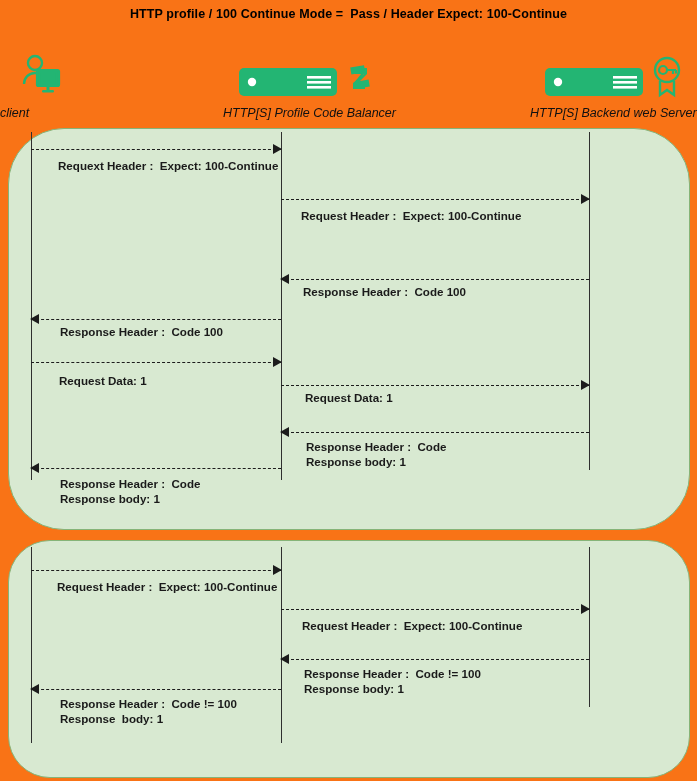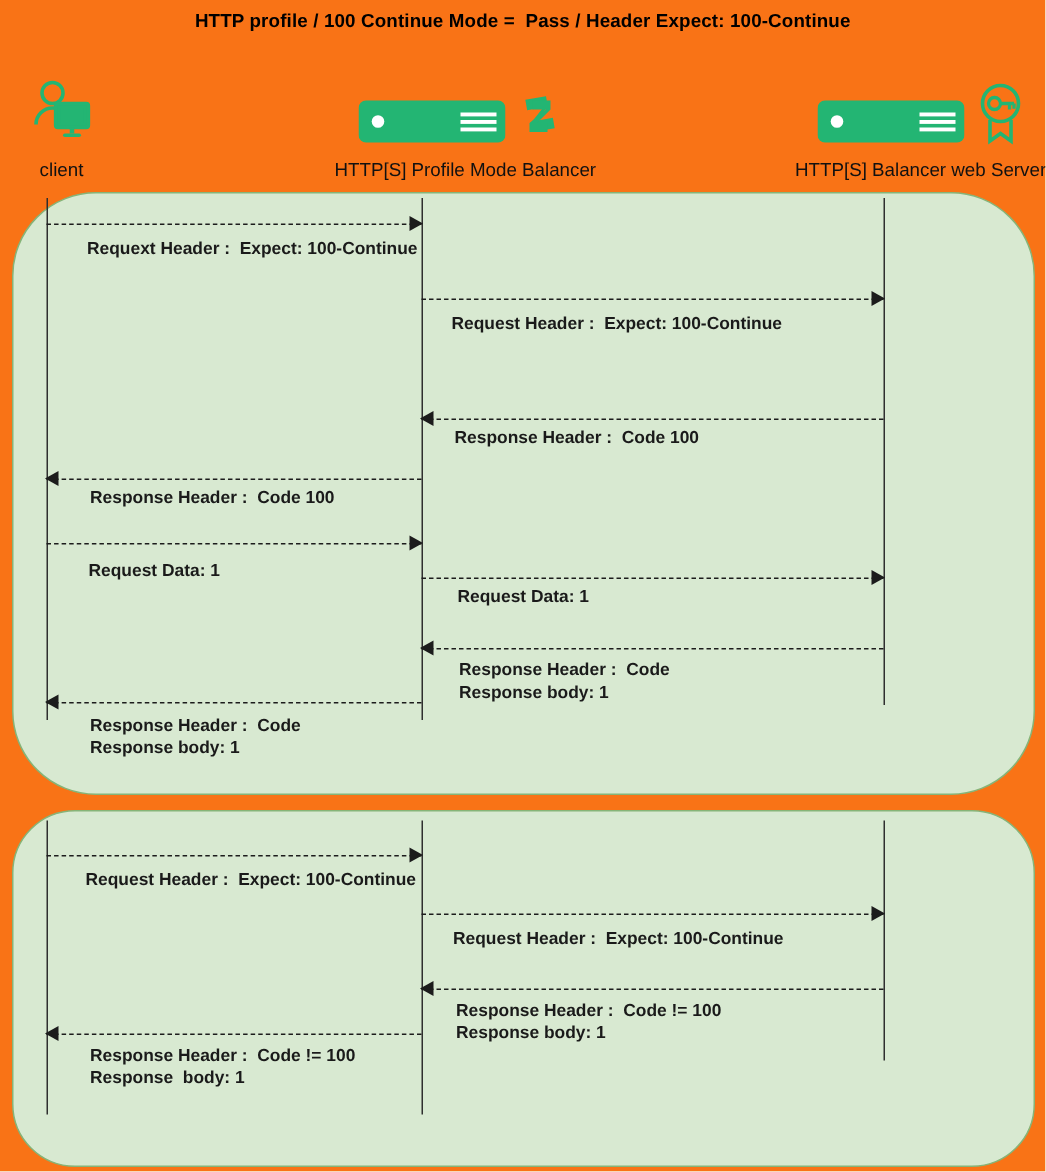--- a/index.html
+++ b/index.html
@@ -29,21 +29,21 @@
     font-size: 12.5px;
     font-weight: bold;
     letter-spacing: 0.1px;
     color: #000000;
     white-space: pre;
   }
 
   
   .participant {
     position: absolute;
-    text-align: center;
+    font-style: italic;
   }
   .participant-label {
     font-size: 12.5px;
     color: #111111;
     white-space: nowrap;
   }
   .icon-row {
     display: flex;
     align-items: flex-end;
     justify-content: center;
@@ -141,21 +141,21 @@
         </svg>
       </span>
       <span>
         <svg width="30" height="34" viewBox="0 0 30 34">
           <path d="M21 2 L7 2 L7 9 L18 9 L9 17 L9 24 L23 24 L23 17 L12 17 L21 9 Z" fill="#23b573" transform="rotate(-10 15 13)"></path>
           <path d="M6 14 L22 14 L22 20 L6 20 Z" fill="#ffffff" opacity="0"></path>
           <path d="M22 4 L10 4 L10 10 L19 10 L8 19 L8 25 L20 25 L20 19 L13 19 L22 10 Z" fill="#23b573"></path>
         </svg>
       </span>
     </div>
-    <div class="participant-label">HTTP[S] Profile Mode Balancer</div>
+    <div class="participant-label">HTTP[S] Profile Code Balancer</div>
   </div>
 
   <div class="participant" style="left:530px; top:58px; width:167px;">
     <div class="icon-row">
       <span>
         <svg width="98" height="32" viewBox="0 0 98 32">
           <rect x="0" y="2" width="98" height="28" rx="5" fill="#23b573"></rect>
           <circle cx="13" cy="16" r="4.2" fill="#ffffff"></circle>
           <rect x="68" y="10" width="24" height="2.6" fill="#ffffff"></rect>
           <rect x="68" y="15" width="24" height="2.6" fill="#ffffff"></rect>
@@ -164,21 +164,21 @@
       </span>
       <span>
         <svg width="32" height="42" viewBox="0 0 32 42">
           <circle cx="16" cy="14" r="12" fill="none" stroke="#23b573" stroke-width="2.4"></circle>
           <circle cx="12" cy="14" r="4" fill="none" stroke="#23b573" stroke-width="2.2"></circle>
           <path d="M16 14 L25 14 M22 14 L22 18 M25 14 L25 17.5" stroke="#23b573" stroke-width="2.2" fill="none"></path>
           <path d="M9 25 L9 39 L16 34 L23 39 L23 25" fill="none" stroke="#23b573" stroke-width="2.4"></path>
         </svg>
       </span>
     </div>
-    <div class="participant-label">HTTP[S] Balancer web Server</div>
+    <div class="participant-label">HTTP[S] Backend web Server</div>
   </div>
 
   <div class="seq-block" style="left:8px; top:128px; width:682px; height:402px; border-radius:56px;"></div>
 
   <div class="lifeline" style="left:31px; top:132px; height:348px;"></div>
   <div class="lifeline" style="left:281px; top:132px; height:348px;"></div>
   <div class="lifeline" style="left:589px; top:132px; height:338px;"></div>
 
   <div class="msg to-right" style="left:31px; top:149px; width:250px;">
     <div class="line"></div>

